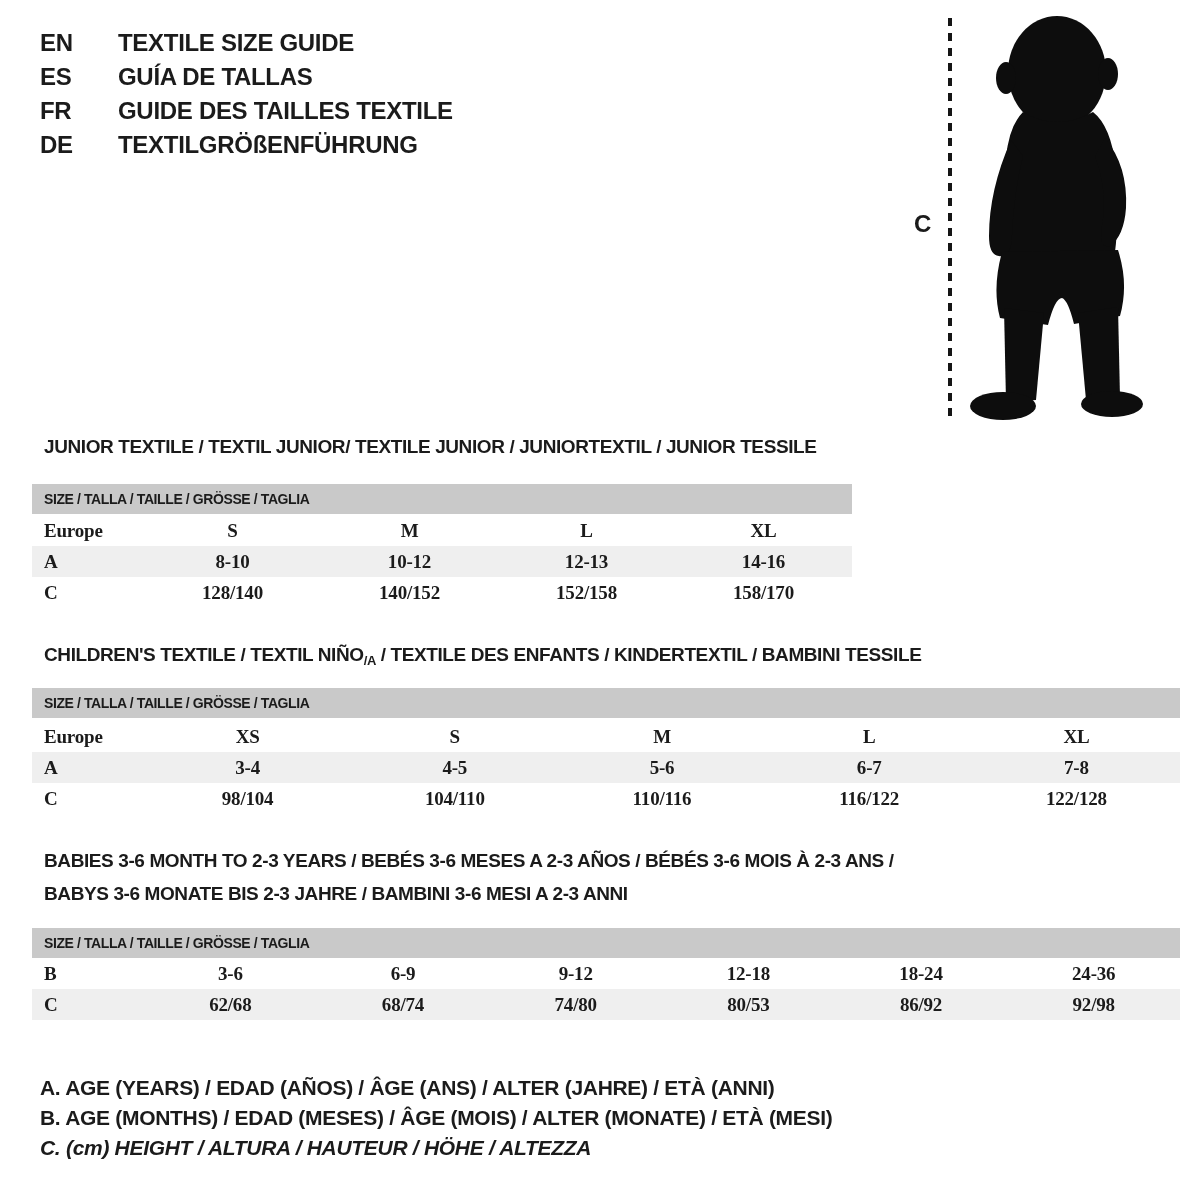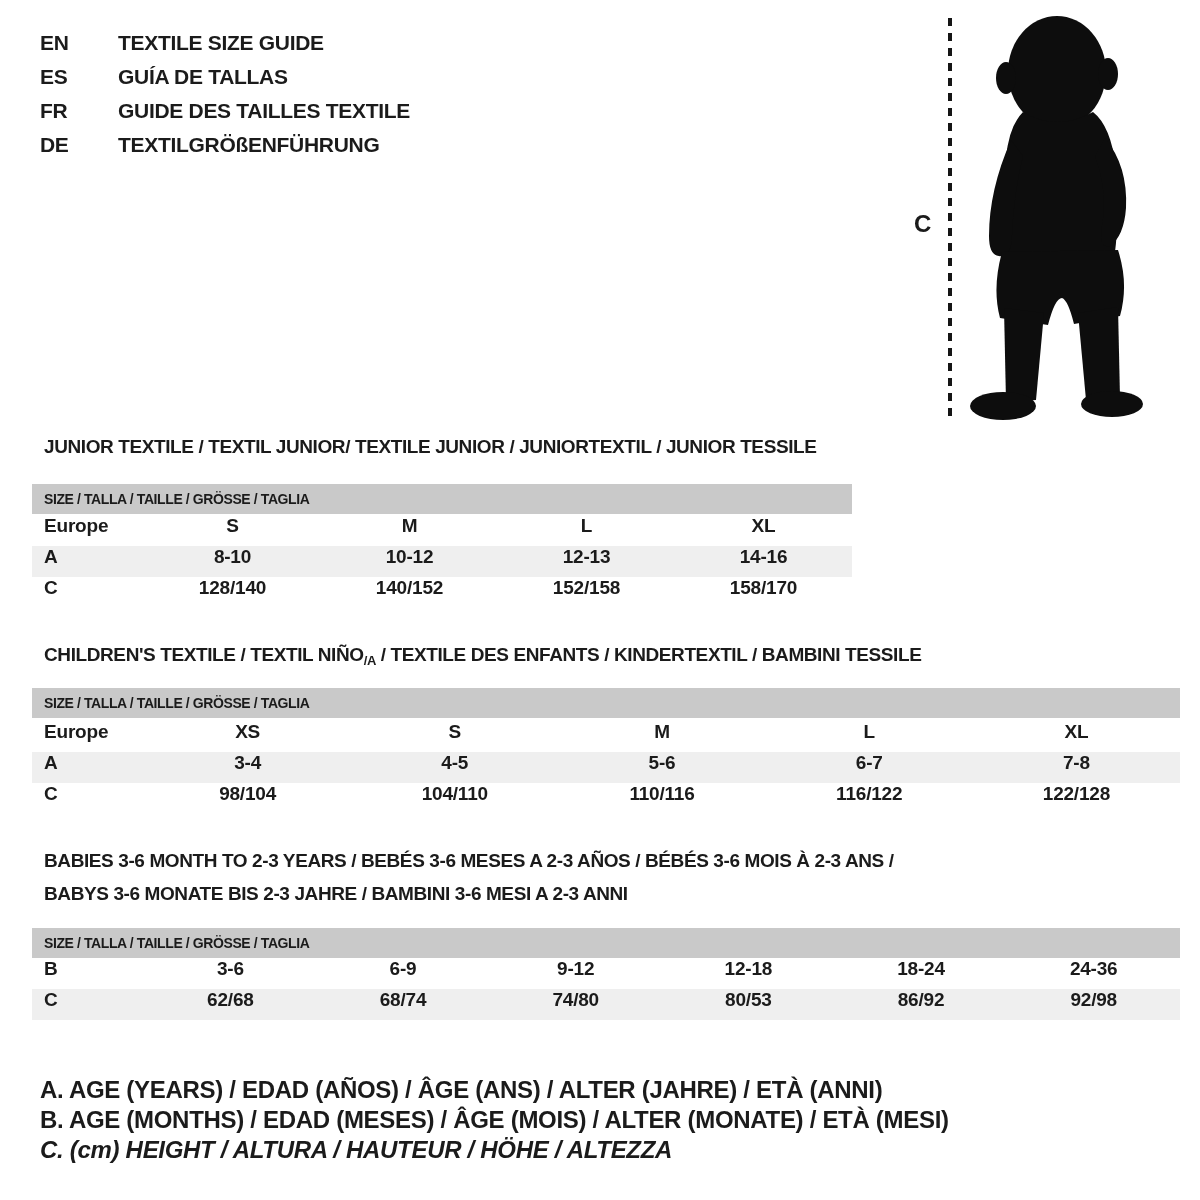--- a/index.html
+++ b/index.html
@@ -8,21 +8,21 @@
     width: 1200px; height: 1200px;
     background: #ffffff;
     font-family: "Liberation Sans", sans-serif;
     font-weight: 700;
     color: #1b1b1b;
   }
   .sheet { position: relative; width: 1200px; height: 1200px; overflow: hidden; background: #ffffff; }
 
   
   .langs { position: absolute; left: 40px; top: 26px; }
-  .lang-row { display: flex; height: 34px; align-items: center; font-size: 21px; letter-spacing: -0.3px; }
+  .lang-row { display: flex; height: 34px; align-items: center; font-size: 24px; letter-spacing: -0.3px; }
   .lang-code { width: 78px; }
 
   
   .measure-line {
     position: absolute; left: 948px; top: 18px; width: 4px; height: 398px;
     background: repeating-linear-gradient(to bottom, #151515 0 8px, transparent 8px 15px);
   }
   .measure-label { position: absolute; left: 914px; top: 210px; font-size: 24px; }
   .baby-svg { position: absolute; left: 945px; top: 8px; width: 200px; height: 414px; }
 
@@ -41,33 +41,33 @@
     font-size: 14px; letter-spacing: -0.4px;
   }
   .w-junior { width: 820px; }
   .w-full { width: 1148px; }
   .bar-junior { top: 484px; }
   .bar-children { top: 688px; }
   .bar-babies { top: 928px; }
 
   
   .t-row {
-    position: absolute; left: 32px; display: flex; height: 31px; align-items: flex-start;
-    font-size: 19px; letter-spacing: -0.2px;
+    position: absolute; left: 32px; display: flex; height: 31px; align-items: center;
+    font-size: 19px; letter-spacing: -0.2px; font-family: Liberation Serif, serif;
   }
   .t-label { width: 112px; padding-left: 12px; box-sizing: border-box; }
   .t-cell { flex: 1 1 0; text-align: center; }
   .alt { background: #efefef; }
 
   .jr-0 { top: 515px; } .jr-1 { top: 546px; } .jr-2 { top: 577px; }
   .ch-0 { top: 721px; } .ch-1 { top: 752px; } .ch-2 { top: 783px; }
   .bb-0 { top: 958px; } .bb-1 { top: 989px; }
 
   
-  .legend-line { position: absolute; left: 40px; font-size: 24px; letter-spacing: -0.3px; white-space: nowrap; }
+  .legend-line { position: absolute; left: 40px; font-size: 21px; letter-spacing: -0.3px; white-space: nowrap; }
   .lg-0 { top: 1076px; } .lg-1 { top: 1106px; } .lg-2 { top: 1136px; font-style: italic; }
 </style>
 </head>
 <body>
 
 <main class="sheet">
 
   <section class="langs">
     <div class="lang-row">
       <span class="lang-code">EN</span>

